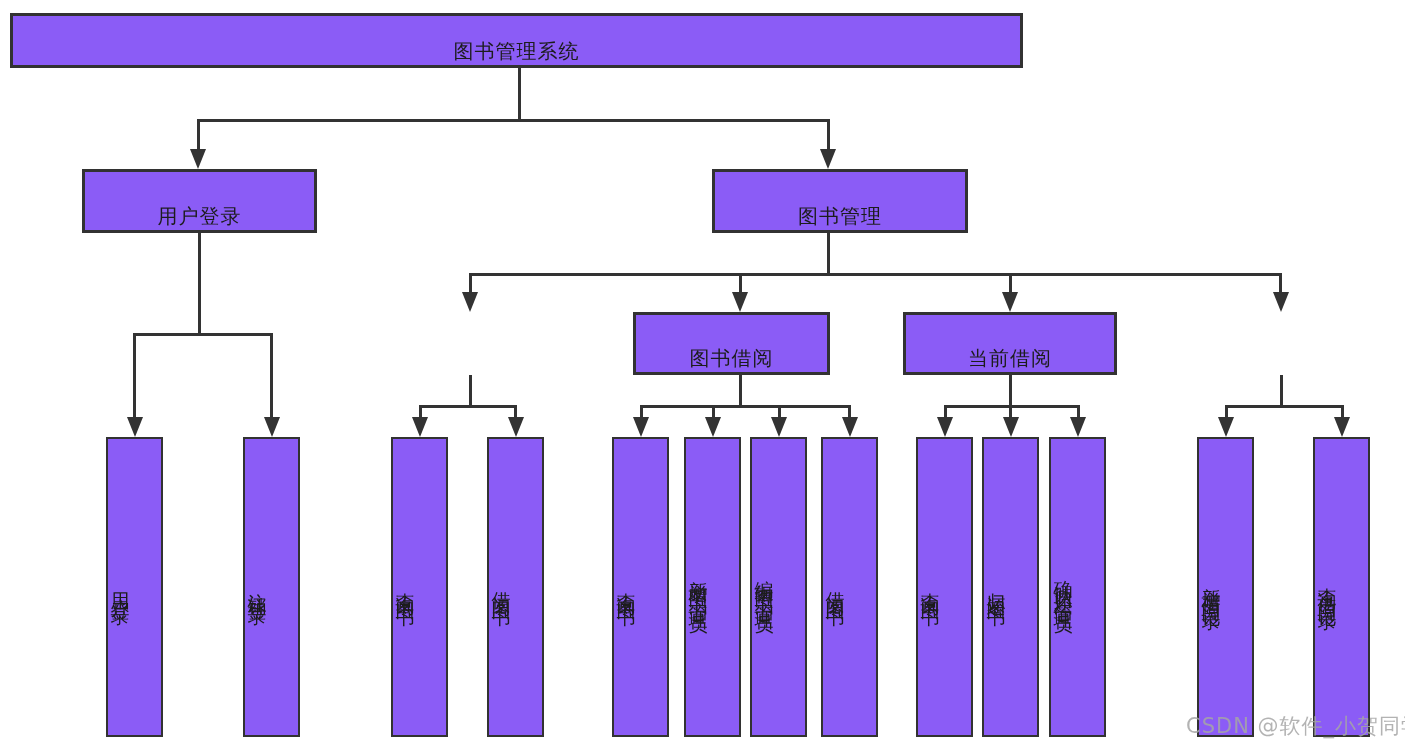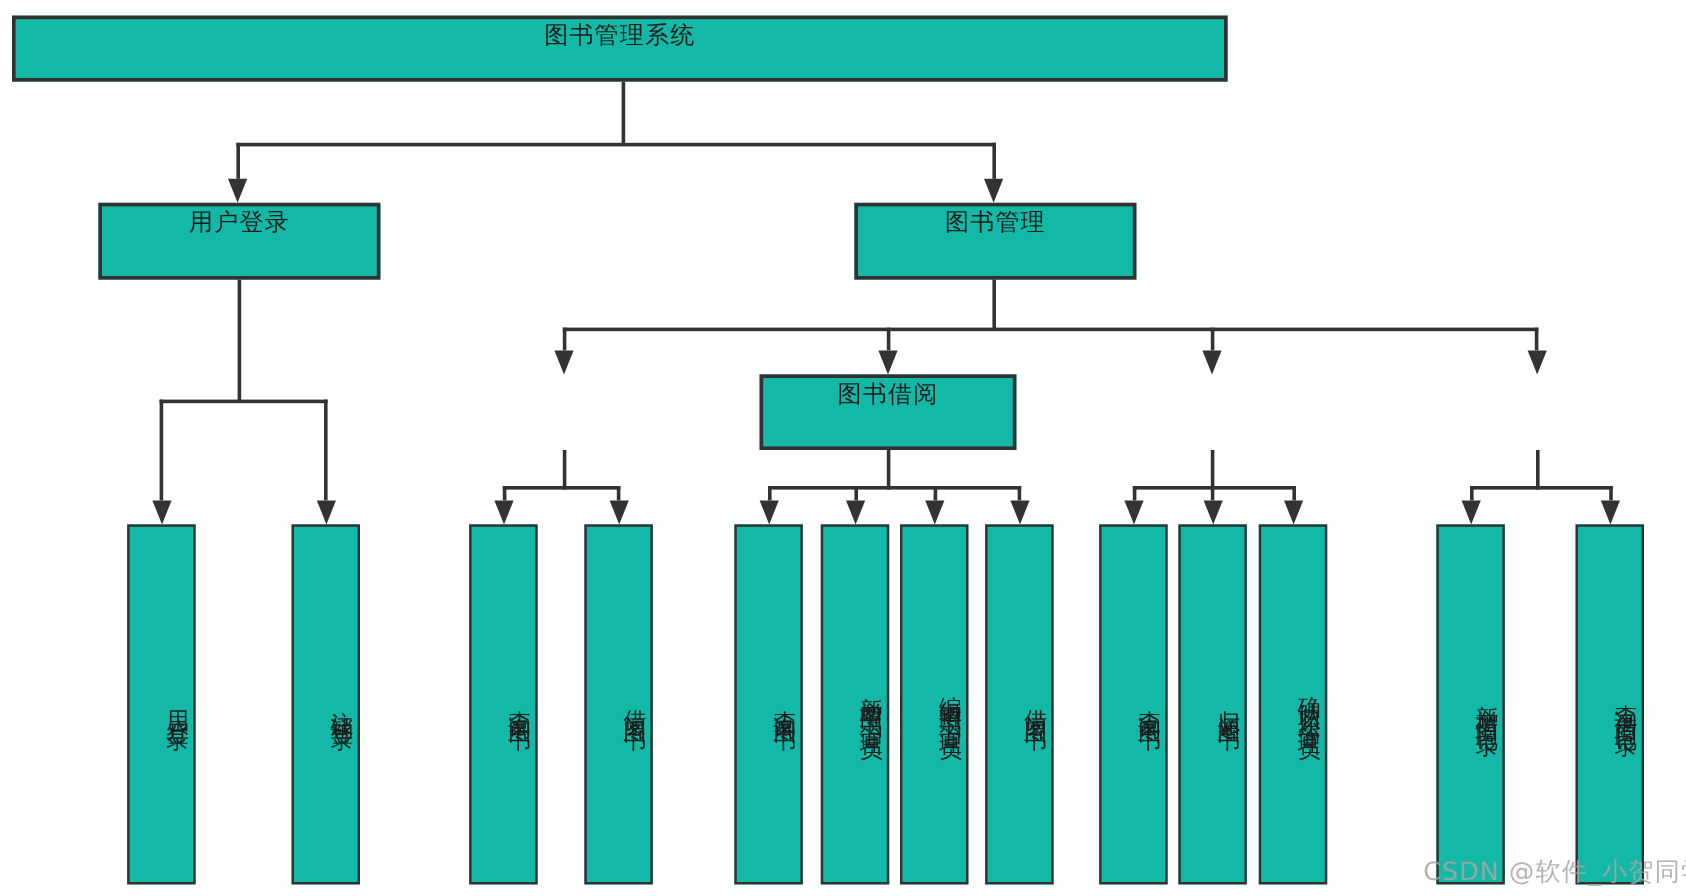--- a/index.html
+++ b/index.html
@@ -1,19 +1,19 @@
 <!DOCTYPE html>
 <html><head>
 <meta charset="utf-8">
 <style>
   html,body{margin:0;padding:0;background:#fff;}
   .stage{position:relative;width:1405px;height:747px;background:#ffffff;
          font-family:"DejaVu Sans","Liberation Sans",sans-serif;overflow:hidden;}
-  .box{position:absolute;border:3px solid #323232;background:#14b8a6;
-       display:flex;align-items:flex-start;justify-content:center;
+  .box{position:absolute;border:3px solid #323232;background:#8b5cf6;
+       display:flex;align-items:flex-end;justify-content:center;
        color:#1c1c1c;box-sizing:border-box;text-align:center;}
   .box.h{font-size:20px;letter-spacing:1px;}
   .box.v{writing-mode:vertical-rl;text-orientation:mixed;font-size:19px;
          letter-spacing:5px;border-width:2px;}
   .ln{position:absolute;background:#333333;}
   .ar{position:absolute;width:0;height:0;
       border-left:8px solid transparent;border-right:8px solid transparent;
       border-top:20px solid #333333;}
   .wm{position:absolute;left:1186px;top:712px;font-size:21px;color:#a6a6a6;
       letter-spacing:1px;z-index:5;opacity:.85;white-space:nowrap;}
@@ -24,29 +24,32 @@
 <div class="stage">
 
   <div class="box h" style="left:10px;top:13px;width:1013px;height:55px">
     <span>图书管理系统</span>
   </div>
 
   <div class="box h" style="left:82px;top:169px;width:235px;height:64px">
     <span>用户登录</span>
   </div>
 
-  <div class="box h" style="left:712px;top:169px;width:235px;height:64px">
+  <div class="box h" style="left:712px;top:169px;width:256px;height:64px">
     <span>图书管理</span>
   </div>
 
 
-  <div class="box h" style="left:633px;top:312px;width:214px;height:63px">
+  <div class="box h" style="left:633px;top:312px;width:197px;height:63px">
     <span>图书借阅</span>
   </div>
 
+  <div class="box h" style="left:903px;top:312px;width:214px;height:63px">
+    <span>当前借阅</span>
+  </div>
 
 
   <div class="box v" style="left:106px;top:437px;width:57px;height:300px">
     <span>用户登录</span>
   </div>
   <div class="box v" style="left:243px;top:437px;width:57px;height:300px">
     <span>注销登录</span>
   </div>
 
   <div class="box v" style="left:391px;top:437px;width:57px;height:300px">

